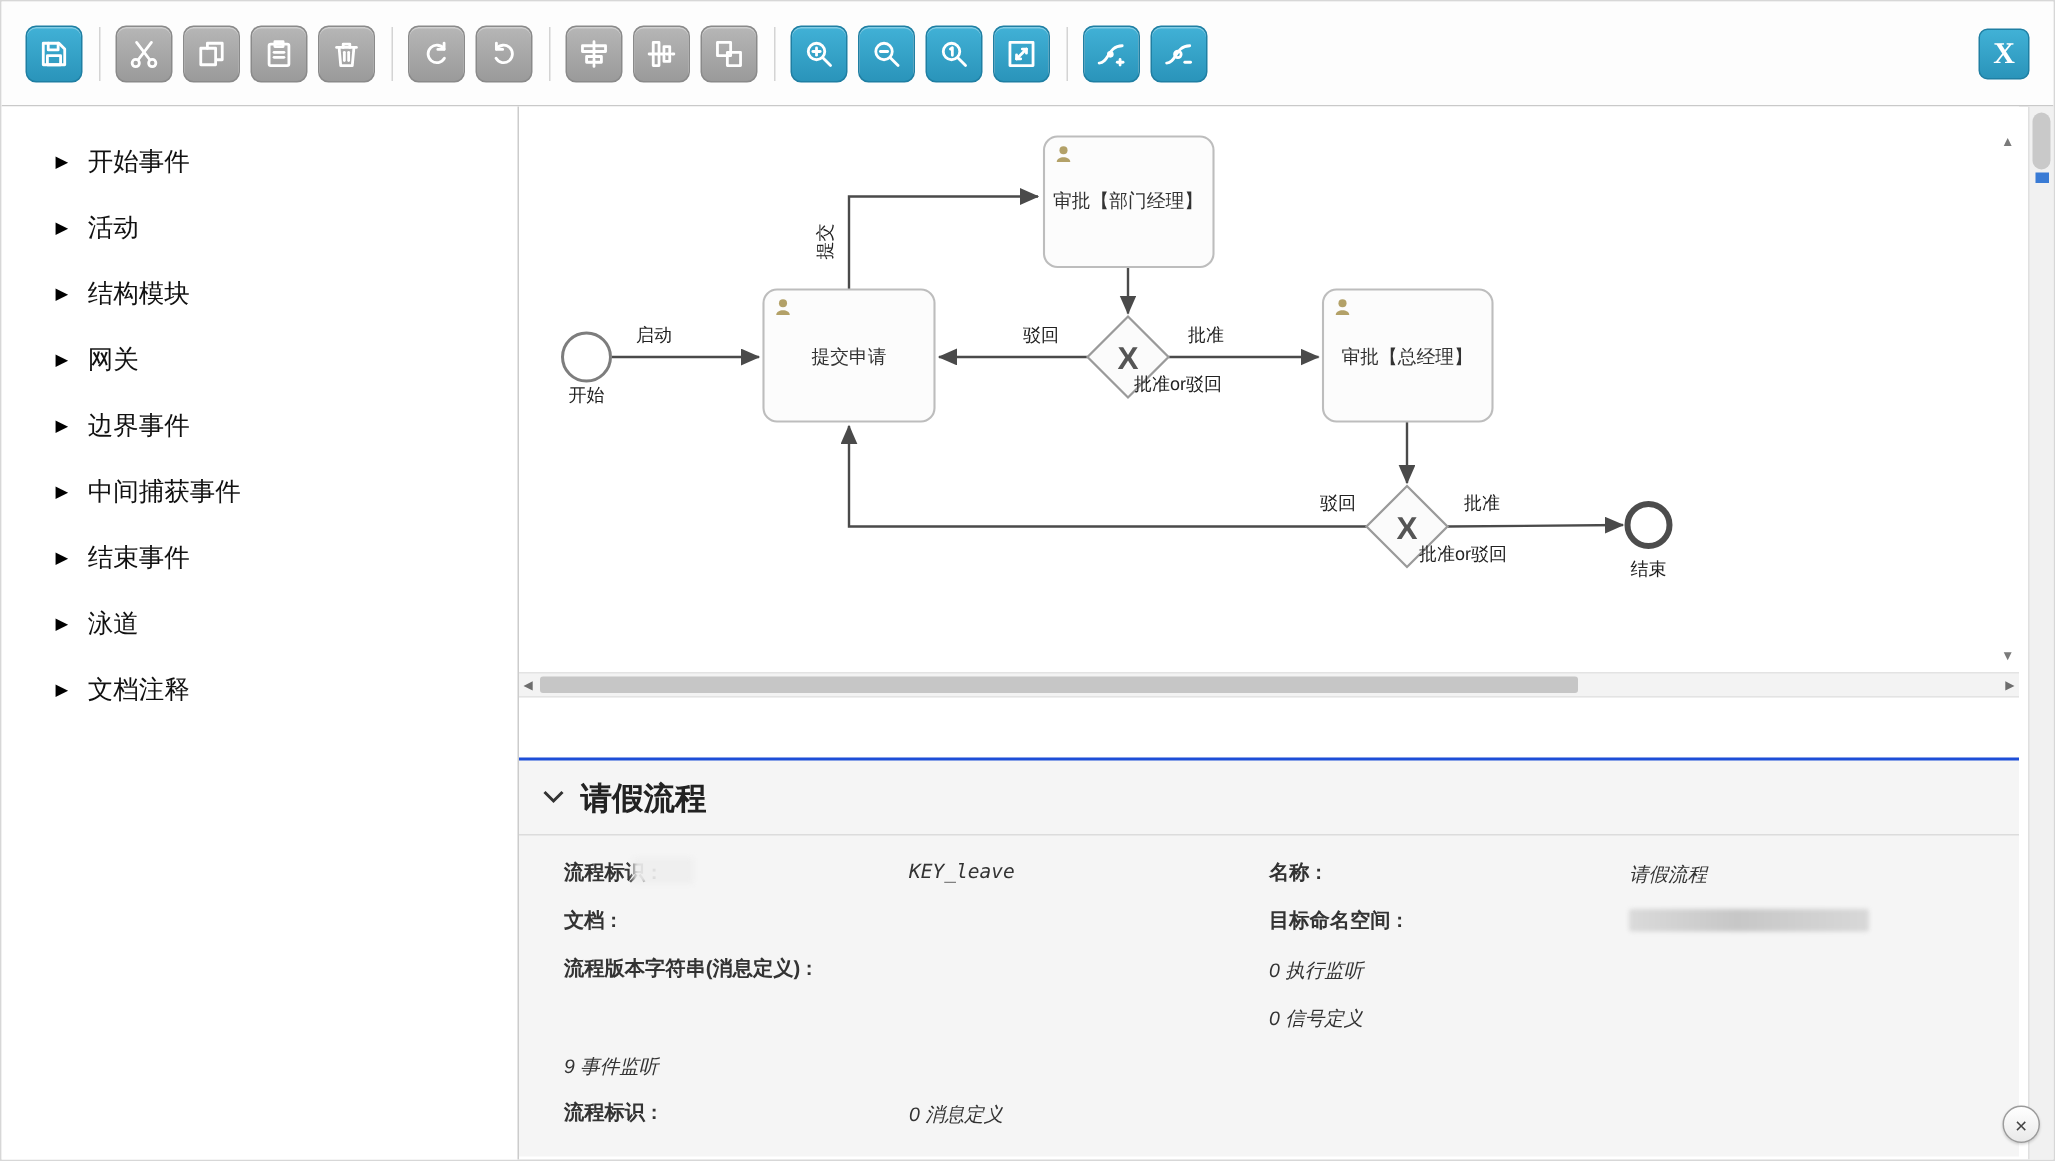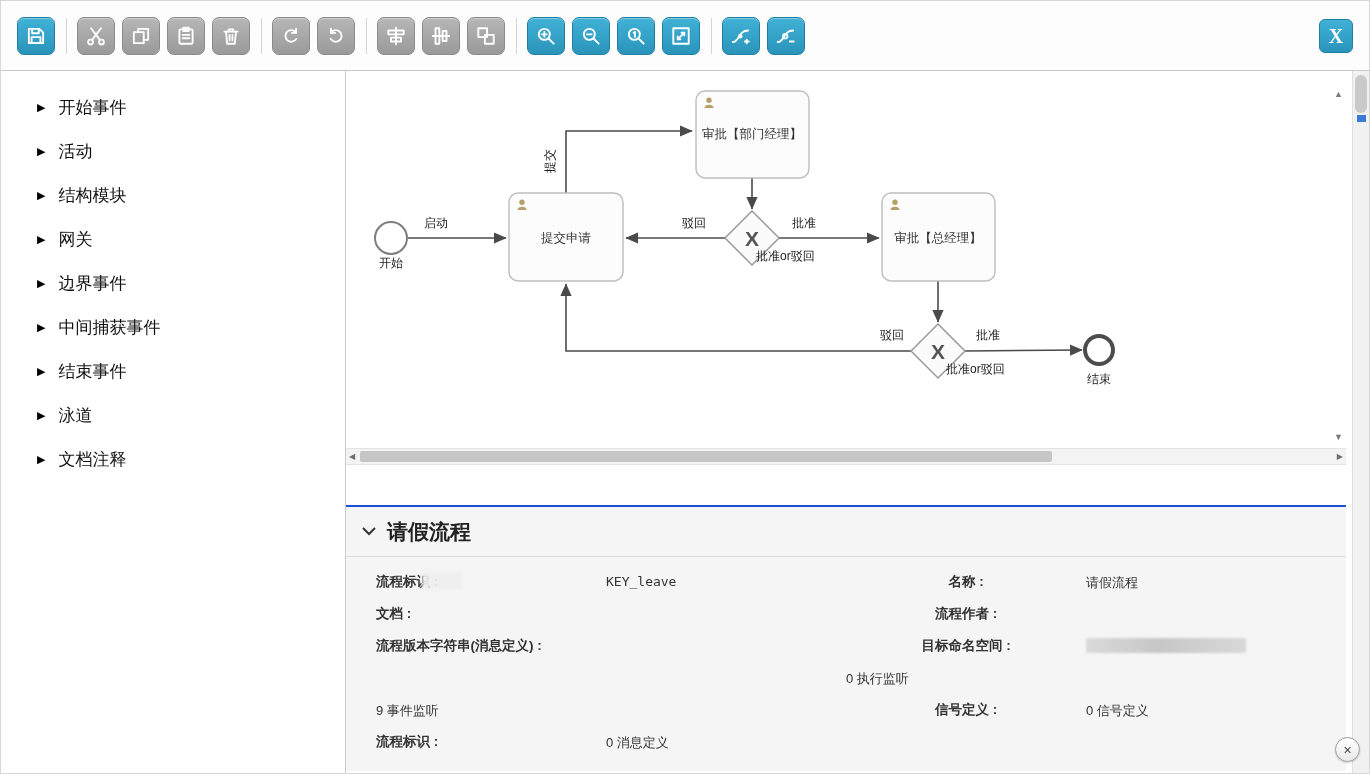--- a/index.html
+++ b/index.html
@@ -48,22 +48,22 @@
 
   
   .props { position:absolute; left:345px; top:464px; width:1000px; height:266px; background:#f5f5f5;
            border-top:2px solid #1d4ed8;margin-top:40px; }
   .props-header { height:50px; display:flex; align-items:center; padding-left:16px; border-bottom:1px solid #dcdcdc; }
   .props-title { font-size:21px; font-weight:bold; color:#222; margin-left:11px; font-family:"Liberation Serif", serif; }
   .props-body { display:flex; padding:13px 0 0 30px; }
   .pcol { width:470px; }
   .prow { display:flex; min-height:32px; align-items:flex-start; position:relative; }
   .plabel { width:230px; font-size:13.5px; font-weight:bold; color:#333; line-height:18px; padding-top:3px; position:relative; }
-  .pcol.right .plabel { width:240px;text-align:center; }
-  .pvalue { font-size:13px; color:#333; padding-top:4px; }
+  .pcol.right .plabel { width:240px; }
+  .pvalue { font-size:13px; color:#333; padding-top:4px;font-style:italic; }
   .mono { font-family:"DejaVu Sans Mono", monospace; font-size:13px; }
   .redact-strip { width:160px; height:15px; margin-top:4px; border-radius:2px;
                   background:linear-gradient(90deg,#dadada 0%,#c7c7c7 45%,#d8d8d8 100%); filter:blur(1.3px); }
   .redact-patch { position:absolute; left:46px; top:2px; width:40px; height:17px;
                   background:rgba(238,238,238,.92); filter:blur(1.6px); pointer-events:none; }
 
   
   .page-scroll { position:absolute; right:0; top:70px; width:17px; height:704px; background:#f1f1f1; border-left:1px solid #e0e0e0; }
   .page-thumb { position:absolute; top:4px; left:2px; width:12px; height:38px; background:#c9c9c9; border-radius:6px; cursor:pointer; }
   .find-mark { position:absolute; top:44px; left:4px; width:9px; height:7px; background:#3a7bd5; }
@@ -350,32 +350,27 @@
           <div class="pvalue">0 消息定义</div>
         </div>
       </div>
 
       <div class="pcol right">
         <div class="prow">
           <div class="plabel">名称 :</div>
           <div class="pvalue">请假流程</div>
         </div>
         <div class="prow">
-          <div class="plabel">流程作者 :</div>
-          <div class="pvalue"></div>
-        </div>
-        <div class="prow">
           <div class="plabel">目标命名空间 :</div>
           <div class="redact-strip"></div>
         </div>
         <div class="prow">
           <div class="pvalue">0 执行监听</div>
         </div>
         <div class="prow">
-          <div class="plabel">信号定义 :</div>
           <div class="pvalue">0 信号定义</div>
         </div>
       </div>
 
     </div>
   </div>
 
   <div class="page-scroll">
     <div class="page-thumb"></div>
     <div class="find-mark"></div>

